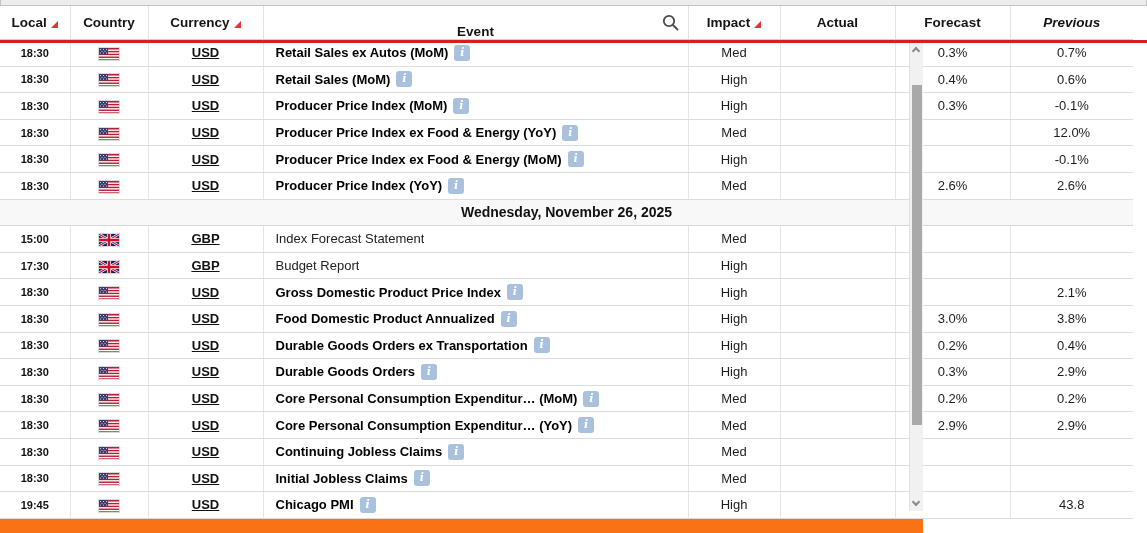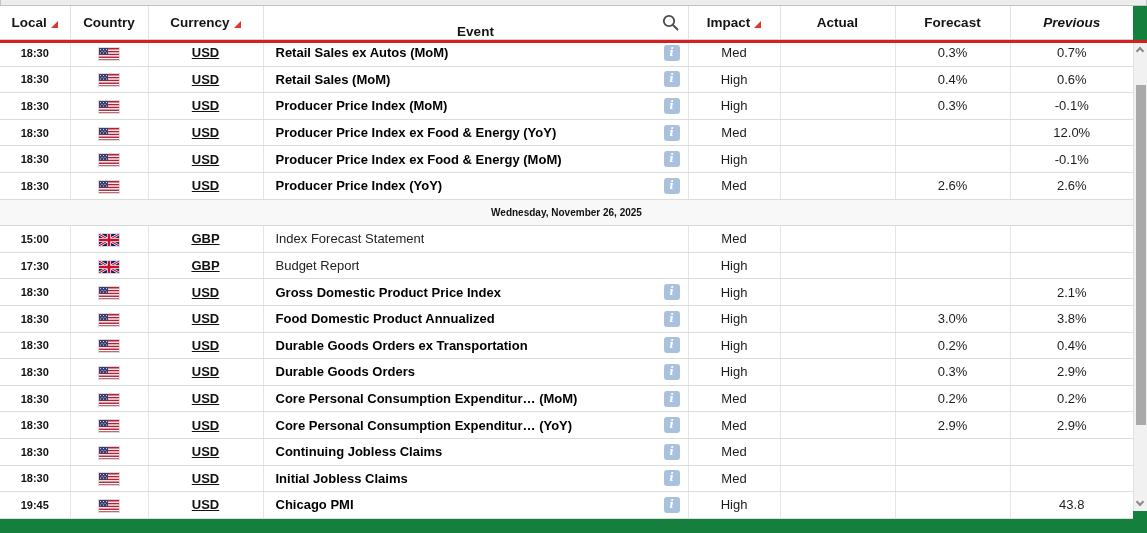--- a/index.html
+++ b/index.html
@@ -1,21 +1,21 @@
 <!DOCTYPE html>
 <html><head>
 <meta charset="utf-8">
 <style>
   html,body{margin:0;padding:0;background:#fff;}
   body{
     width:1147px;height:533px;overflow:hidden;position:relative;
     font-family:"Liberation Sans","DejaVu Sans",sans-serif;
     -webkit-font-smoothing:antialiased;
   }
-  .widget{position:relative;width:1147px;height:533px;background:#15803d;}
+  .widget{position:relative;width:923px;height:533px;background:#f97316;}
 
   
   .top-strip{
     height:6px;background:#ededed;border:1px solid #c4c4c4;border-top:none;
     box-sizing:border-box;width:1147px;
   }
 
   table.cal{
     border-collapse:collapse;table-layout:fixed;width:1133px;
     font-size:13px;color:#111;
@@ -46,33 +46,33 @@
   tbody td{
     height:26.6px;box-sizing:border-box;
     border-bottom:1px solid #dcdcdc;border-right:1px solid #e5e5e5;
     text-align:center;vertical-align:middle;padding:0;background:#fff;
     white-space:nowrap;overflow:hidden;
   }
   tbody td:last-child{border-right:none;}
   td.time-cell{font-weight:700;font-size:11px;}
   td.currency-cell{font-weight:700;font-size:13px;text-decoration:underline;}
   td.event-cell{text-align:left;}
-  .event-wrap{display:flex;align-items:center;justify-content:space-between;padding:0 8px 0 12px;}
+  .event-wrap{display:flex;align-items:center;justify-content:flex-start;padding:0 8px 0 12px;}
   .event-name{font-size:13px;color:#222;overflow:hidden;text-overflow:ellipsis;}
   .event-name.bold{font-weight:700;color:#000;}
   .info-icon{
     flex:0 0 auto;width:16px;height:16px;border-radius:3px;background:#a9c1dd;
     color:#fff;font-family:"DejaVu Serif","Liberation Serif",serif;
     font-style:italic;font-weight:700;font-size:11px;line-height:16px;
     text-align:center;cursor:pointer;margin-left:6px;
   }
   td.impact-cell,td.value-cell{font-size:13px;color:#1c1c1c;}
 
   tr.date-row td{
-    background:#f8f8f8;font-weight:700;font-size:10px;color:#111;
+    background:#f8f8f8;font-weight:700;font-size:14px;color:#111;
     border-bottom:1px solid #d6d6d6;border-top:1px solid #d6d6d6;text-align:center;
   }
 
   .flag{
     display:inline-block;width:20px;height:12px;vertical-align:middle;
     box-shadow:0 0 0 1px rgba(0,0,0,0.15);line-height:0;
   }
   .flag svg{display:block;}
 
   

